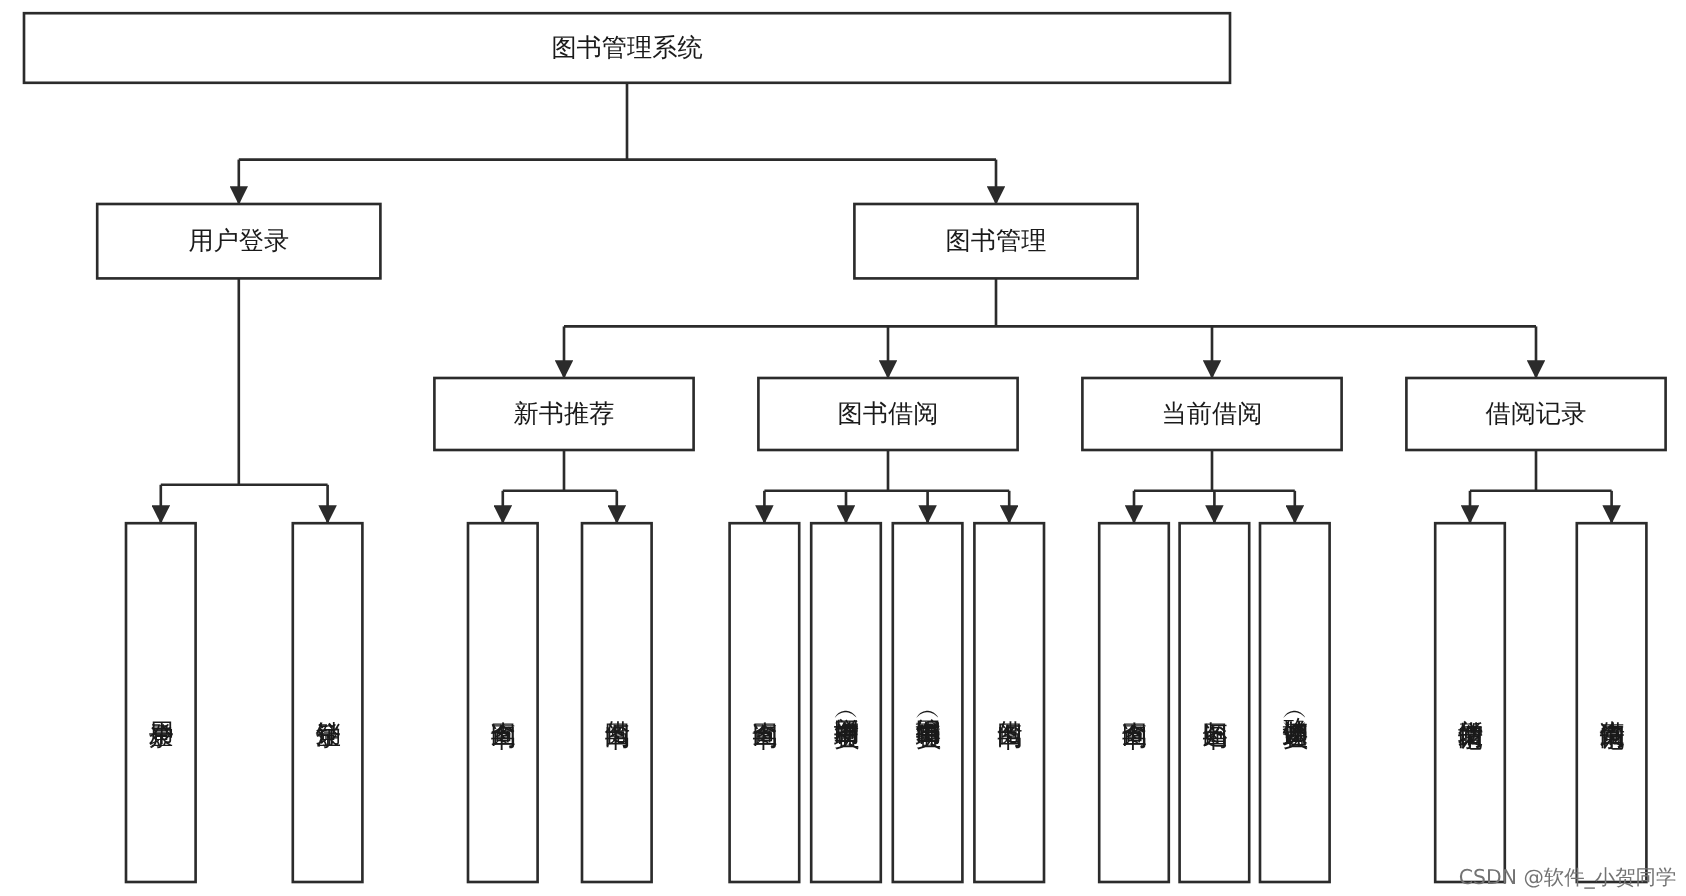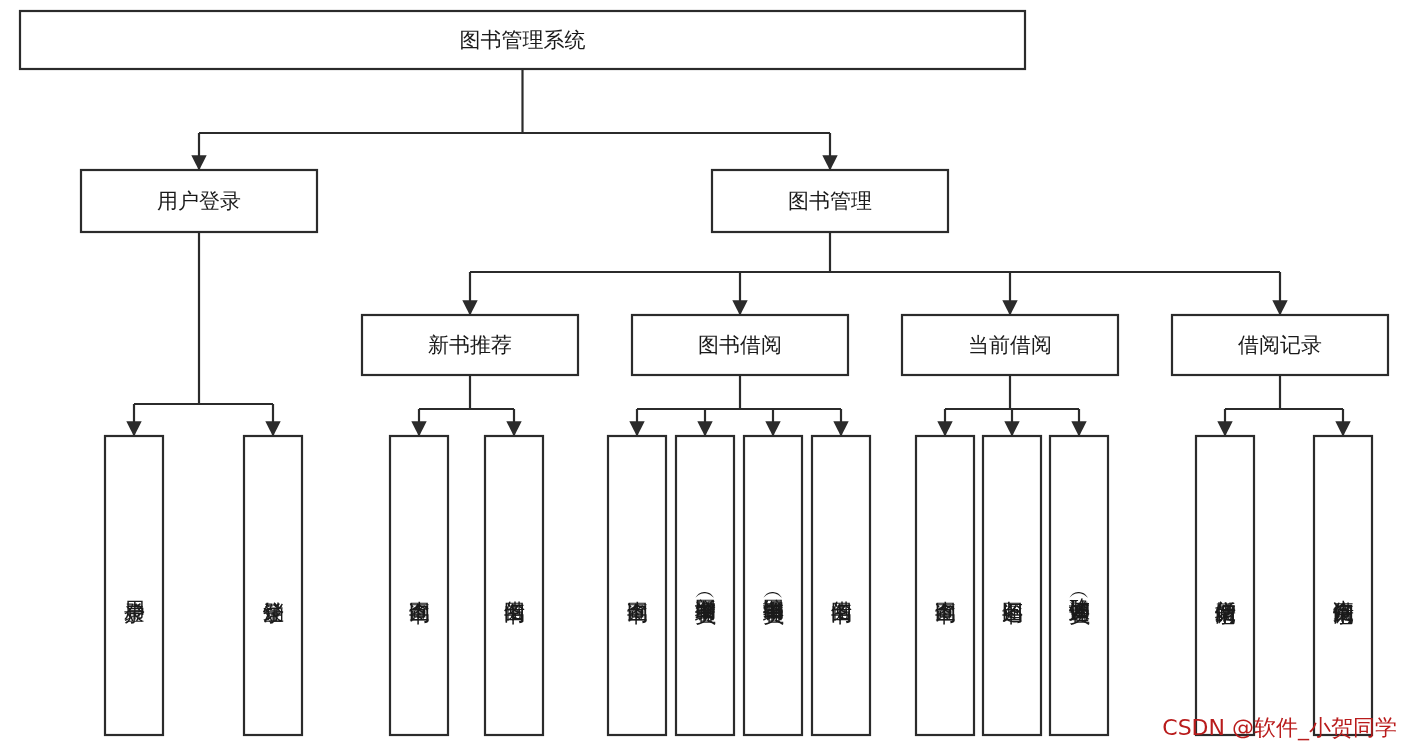--- a/index.html
+++ b/index.html
@@ -9,22 +9,22 @@
   .node-rect{fill:#ffffff;stroke:#2b2b2b;stroke-width:2.2;}
   .node-text{fill:#1a1a1a;font-family:"DejaVu Sans","Liberation Sans",sans-serif;
              font-size:21px;text-anchor:middle;dominant-baseline:middle;}
   .edge{stroke:#2b2b2b;stroke-width:2.2;fill:none;}
   .vlabel{font-family:"DejaVu Sans","Liberation Sans",sans-serif;
           font-size:21px;color:#1a1a1a;line-height:1.10;
           writing-mode:vertical-rl;text-orientation:upright;
           white-space:pre;letter-spacing:1px;}
   .vbox{position:absolute;box-sizing:border-box;display:flex;
         align-items:center;justify-content:center;overflow:hidden;}
-  .watermark{position:absolute;right:8px;bottom:4px;color:#b91c1c;
-             font-size:22px;font-family:"DejaVu Sans","Liberation Sans",sans-serif;
+  .watermark{position:absolute;right:8px;bottom:4px;color:#737373;
+             font-size:17px;font-family:"DejaVu Sans","Liberation Sans",sans-serif;
              white-space:nowrap;}
 </style>
 </head>
 <body>
 
 <svg id="diagram" viewBox="0 0 1405 747" xmlns="http://www.w3.org/2000/svg">
   <defs>
     <marker id="arrow" viewBox="0 0 10 10" refX="9" refY="5" markerWidth="7" markerHeight="7" orient="auto-start-reverse">
       <path d="M 0 0 L 10 5 L 0 10 z" fill="#2b2b2b"></path>
     </marker>

